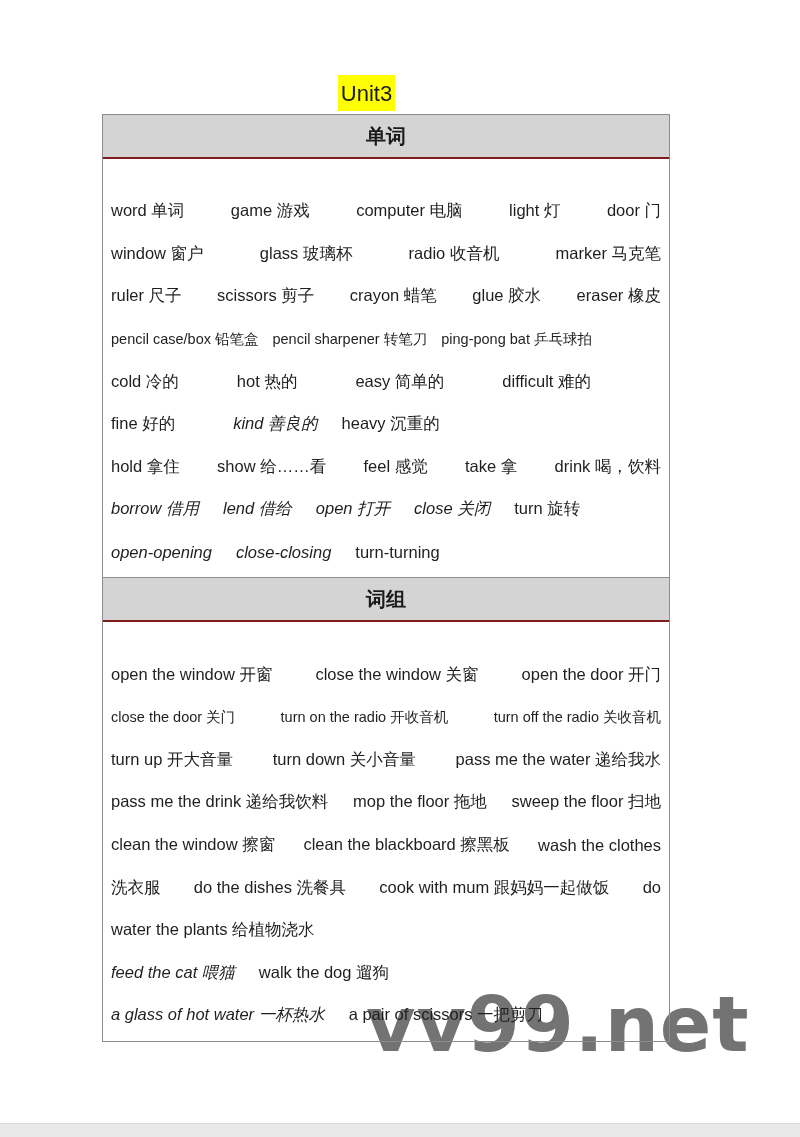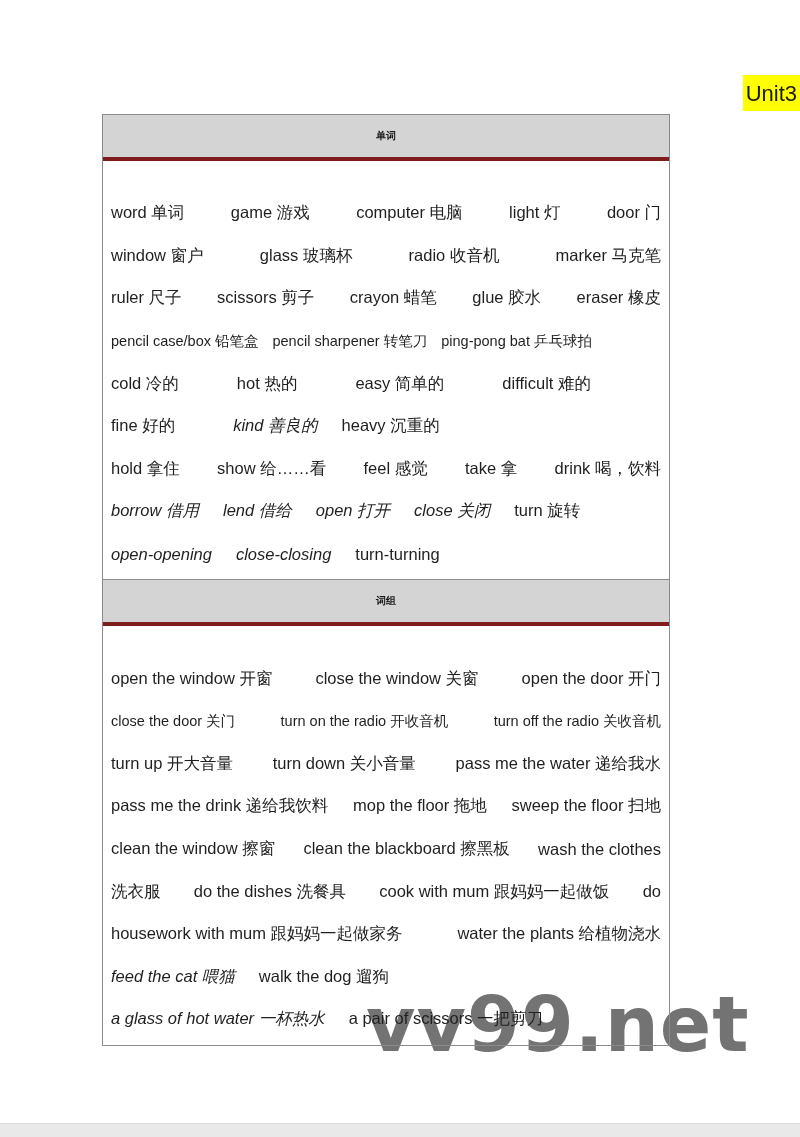--- a/index.html
+++ b/index.html
@@ -19,22 +19,22 @@
       position: absolute;
       left: 0; top: 0;
       width: 800px;
       height: 1123px;
       background: #ffffff;
     }
     .title-wrap {
       position: absolute;
       left: 0;
       top: 75px;
-      width: 800px;
-      text-align: right;
+      width: 733px;
+      text-align: center;
     }
     .title {
       display: inline-block;
       background: #ffff00;
       font-family: "Liberation Sans", sans-serif;
       font-size: 22px;
       line-height: 34px;
       padding: 2px 3px 0 3px;
       color: #1a1a1a;
     }
@@ -43,25 +43,25 @@
       left: 102px;
       top: 114px;
       width: 568px;
       border: 1px solid #8c8c8c;
       border-collapse: collapse;
       box-sizing: border-box;
     }
     .section-header {
       height: 42px;
       background: #d4d4d4;
-      border-bottom: 4px solid #7f1d1d;
+      border-bottom: 2px solid #7f1d1d;
       display: flex;
       align-items: center;
       justify-content: center;
-      font-size: 10px;
+      font-size: 20px;
       font-weight: bold;
       color: #1a1a1a;
     }
     .section-header.second {
       border-top: 1px solid #8c8c8c;
     }
     .section-body {
       padding: 3px 8px 4px 8px;
       margin-top: 28px;
     }
@@ -205,21 +205,20 @@
         <span>clean the blackboard 擦黑板</span>
         <span>wash the clothes</span>
       </div>
       <div class="row justify">
         <span>洗衣服</span>
         <span>do the dishes 洗餐具</span>
         <span>cook with mum 跟妈妈一起做饭</span>
         <span>do</span>
       </div>
       <div class="row justify">
-        <span>housework with mum 跟妈妈一起做家务</span>
         <span>water the plants 给植物浇水</span>
       </div>
       <div class="row">
         <span class="gap-md">feed the cat 喂猫</span>
         <span>walk the dog 遛狗</span>
       </div>
       <div class="row">
         <span class="gap-md">a glass of hot water 一杯热水</span>
         <span>a pair of scissors 一把剪刀</span>
       </div>

